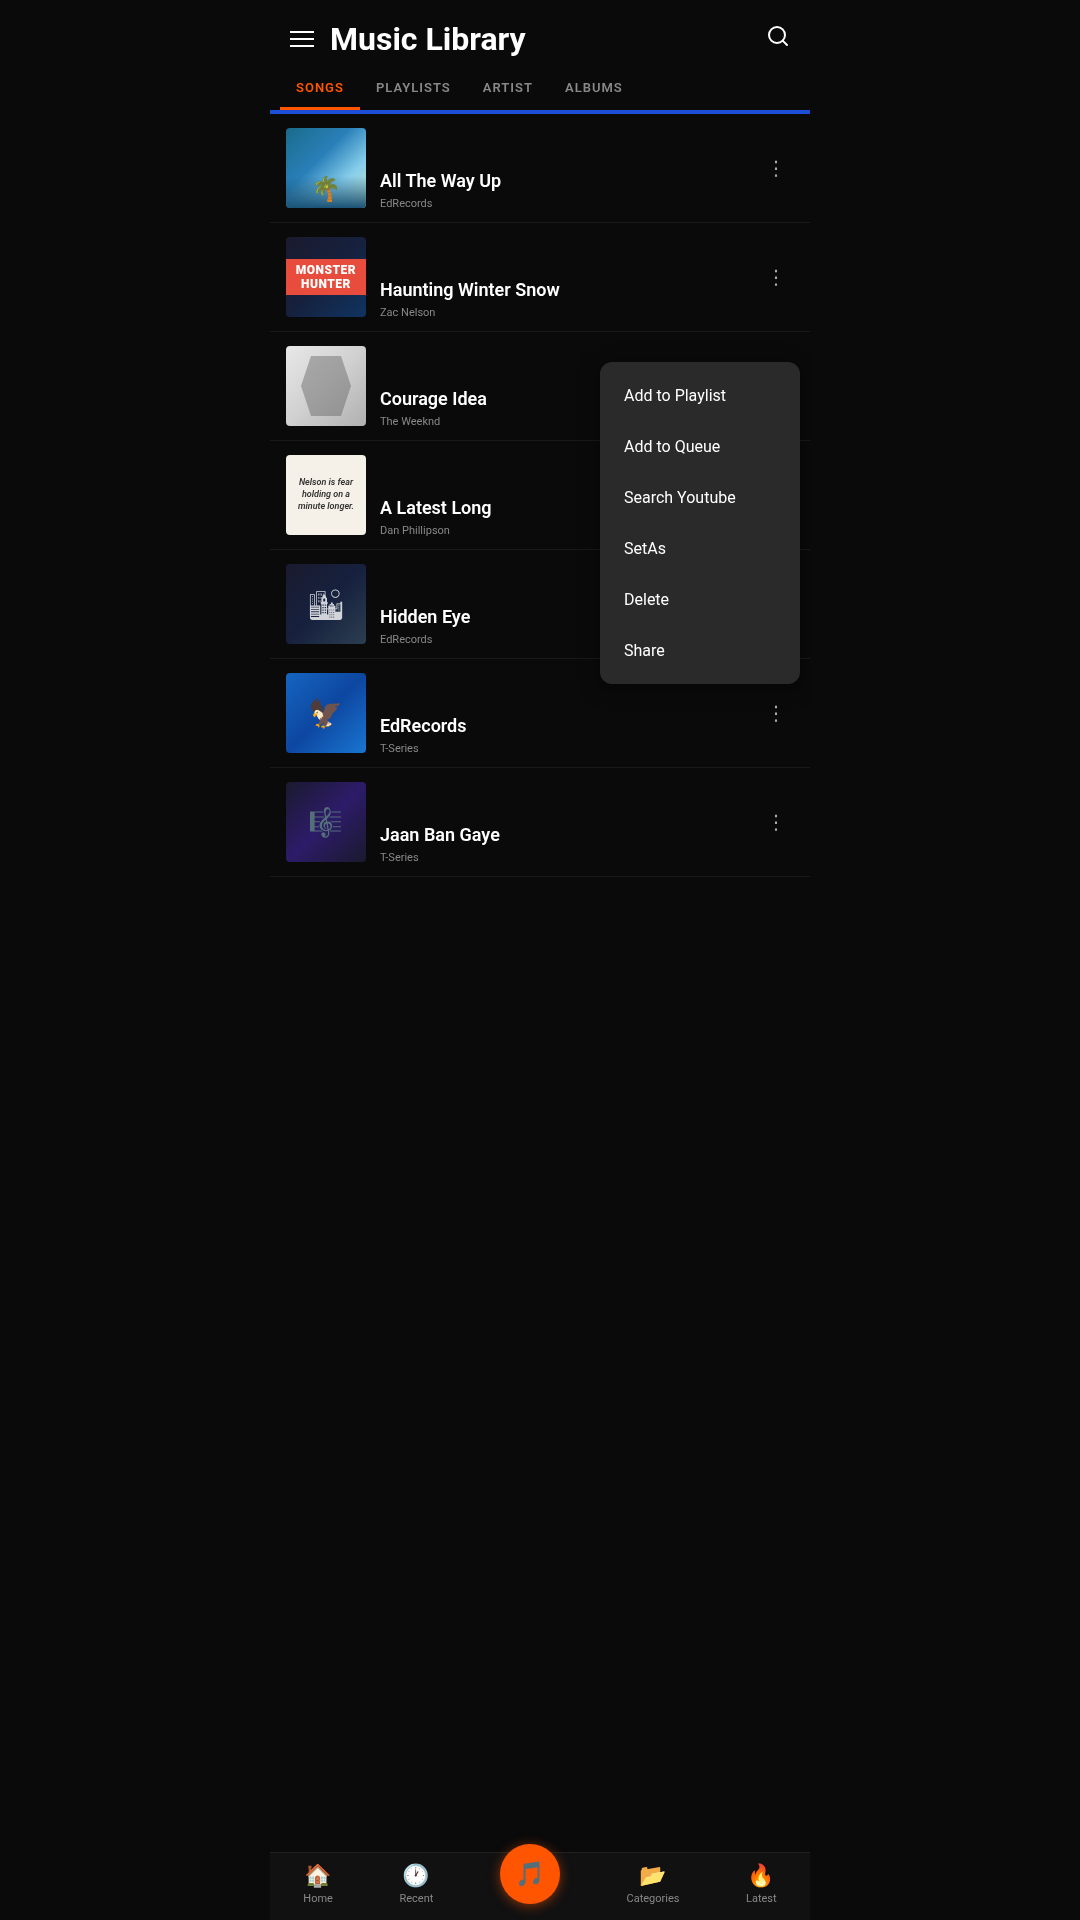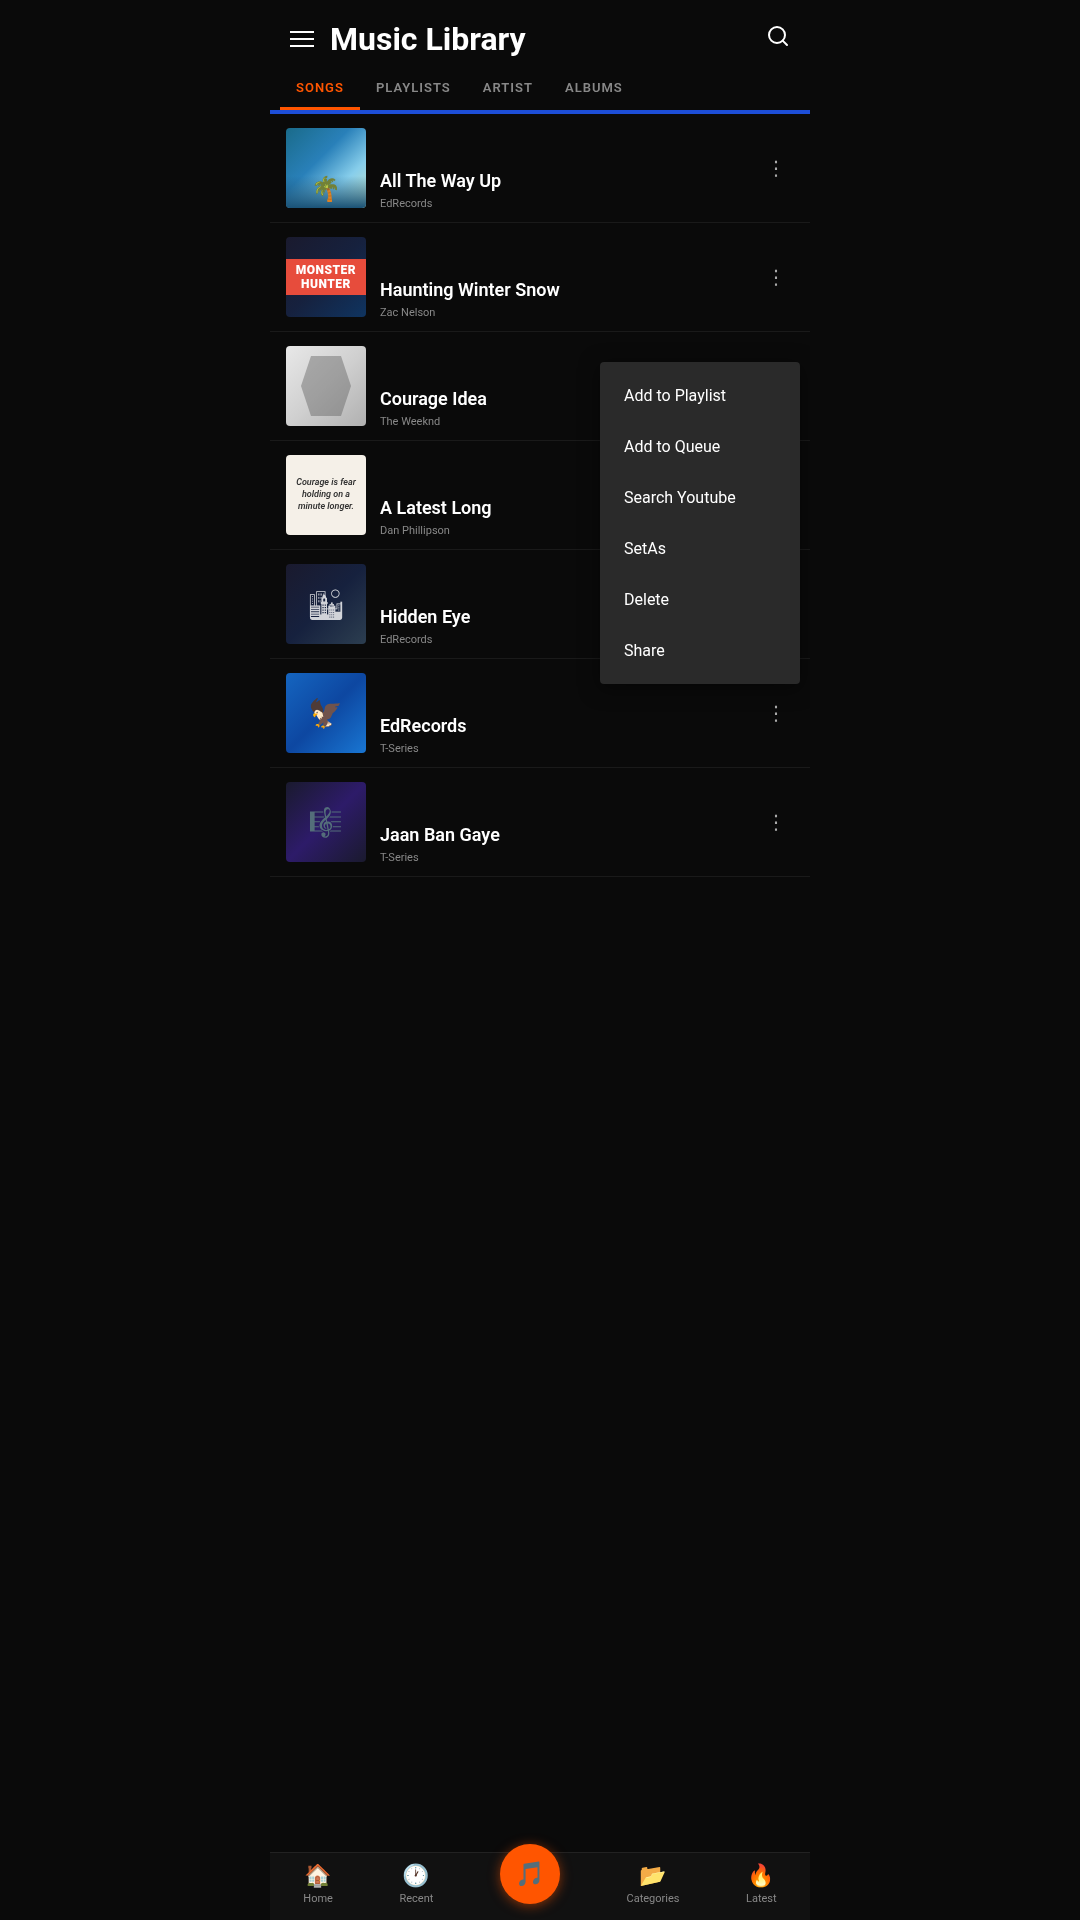--- a/index.html
+++ b/index.html
@@ -252,21 +252,21 @@
       border-radius: 50%;
       color: #ffffff;
     }
 
     
     .context-menu {
       position: absolute;
       right: 10px;
       top: 30px;
       background: #2a2a2a;
-      border-radius: 4px;
+      border-radius: 12px;
       padding: 8px 0;
       z-index: 100;
       min-width: 200px;
       box-shadow: 0 4px 20px rgba(0,0,0,0.5);
     }
 
     .context-menu-item {
       padding: 16px 24px;
       font-size: 16px;
       color: #ffffff;
@@ -384,21 +384,21 @@
       <div class="context-menu-item">Add to Queue</div>
       <div class="context-menu-item">Search Youtube</div>
       <div class="context-menu-item">SetAs</div>
       <div class="context-menu-item">Delete</div>
       <div class="context-menu-item">Share</div>
     </div>
   </div>
 
   <div class="song-item">
     <div class="song-thumbnail thumb-4">
-      <span>Courage is fear holding on a minute longer.</span>
+      <span>Nelson is fear holding on a minute longer.</span>
     </div>
     <div class="song-info">
       <div class="song-title">A Latest Long</div>
       <div class="song-artist">Dan Phillipson</div>
     </div>
     <button class="more-btn">⋮</button>
   </div>
 
   <div class="song-item">
     <div class="song-thumbnail thumb-5"></div>

